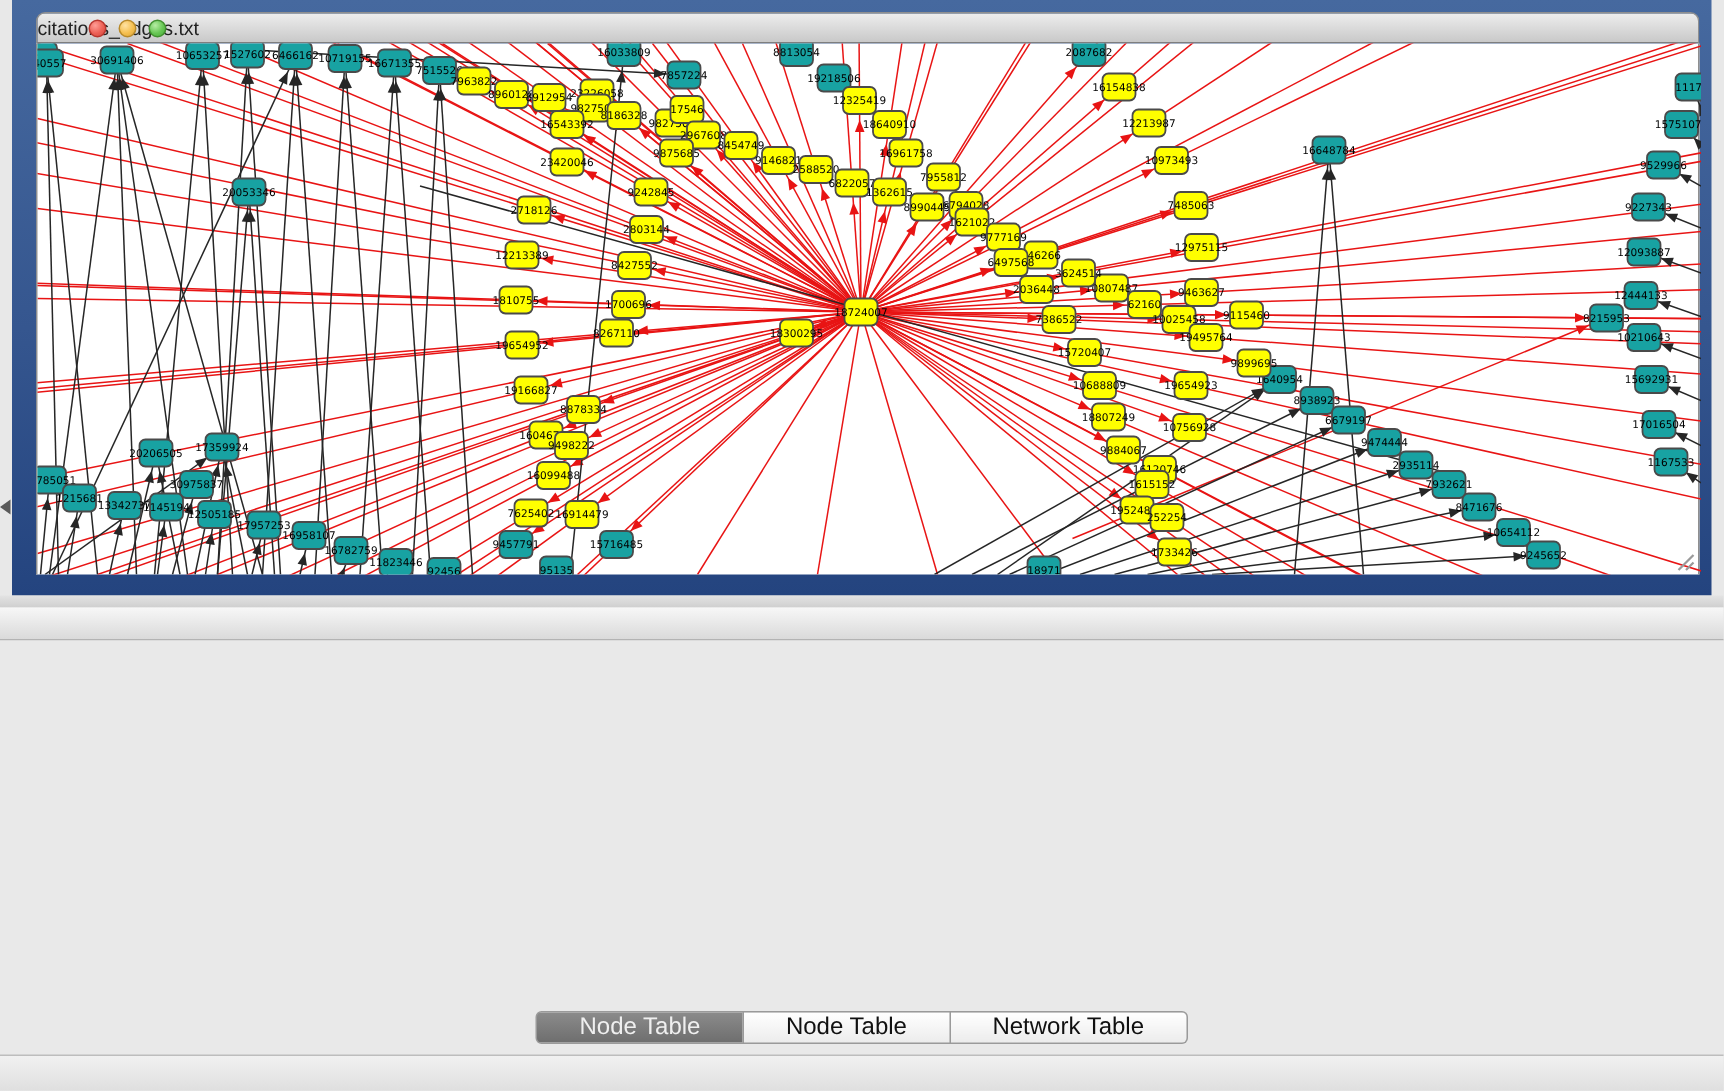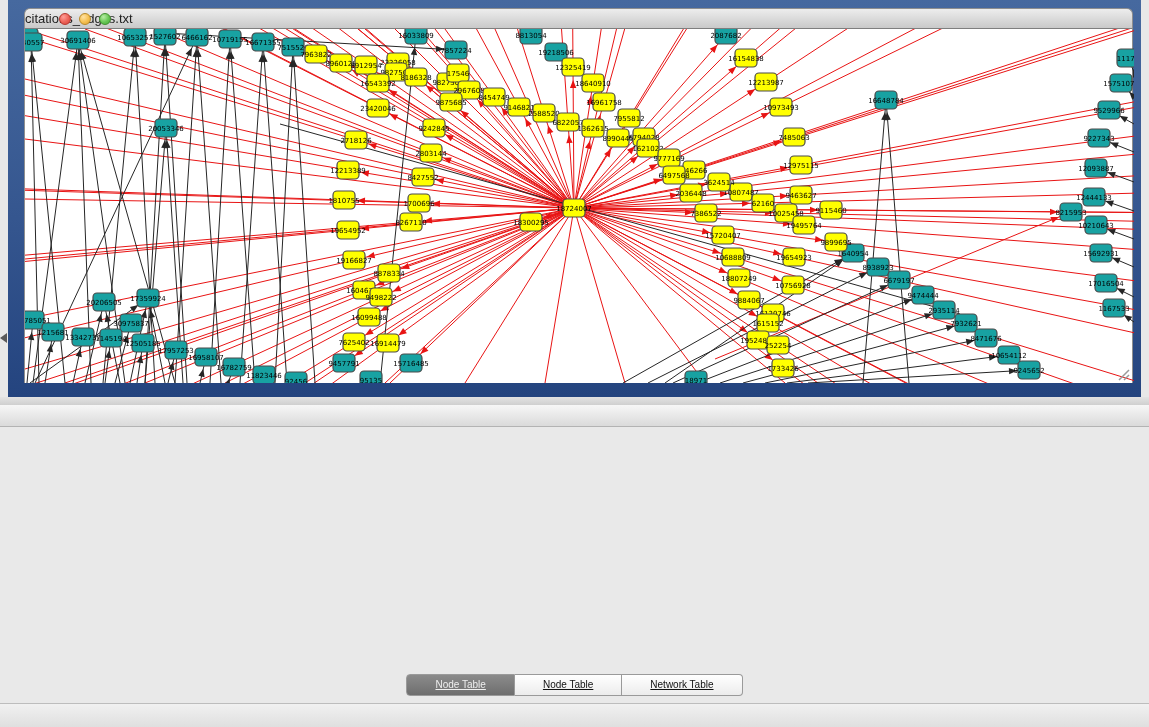--- a/index.html
+++ b/index.html
@@ -23,22 +23,22 @@
   #left-chevron{left:0;top:333px;width:0;height:0;border-top:5px solid transparent;
     border-bottom:5px solid transparent;border-right:7px solid #5a5a5a;}
   
   #splitter{left:0;top:397px;width:1149px;height:8px;background:linear-gradient(#e3e3e3,#cfcfcf);}
   
   #panel-header{left:0;top:405px;width:1149px;height:22px;
     background:linear-gradient(#f7f7f7,#dadada);border-bottom:1px solid #b3b3b3;box-sizing:border-box;}
   #panel-body{left:0;top:427px;width:1149px;height:276px;background:#e9e9e9;}
   
   #tabs{left:0;top:674px;width:1149px;display:flex;justify-content:center;}
-  .tab{height:20px;line-height:20px;padding:0 28px;font-size:10px;border:1px solid #9a9a9a;
-    border-left:none;background:linear-gradient(#ffffff,#ececec);color:#111;text-decoration:underline;}
+  .tab{height:20px;line-height:20px;padding:0 28px;font-size:16px;border:1px solid #9a9a9a;
+    border-left:none;background:linear-gradient(#ffffff,#ececec);color:#111;}
   .tab.first{border-left:1px solid #9a9a9a;border-radius:4px 0 0 4px;}
   .tab.last{border-radius:0 4px 4px 0;text-align:right;}
   .tab.active{background:linear-gradient(#8b8b8b,#6e6e6e);color:#efefef;}
   
   #statusbar{left:0;top:703px;width:1149px;height:24px;background:linear-gradient(#f1f1f1,#dfdfdf);
     border-top:1px solid #bdbdbd;box-sizing:border-box;}
   svg text{font-family:"DejaVu Sans",sans-serif;}
 </style>
 </head>
 <body>

